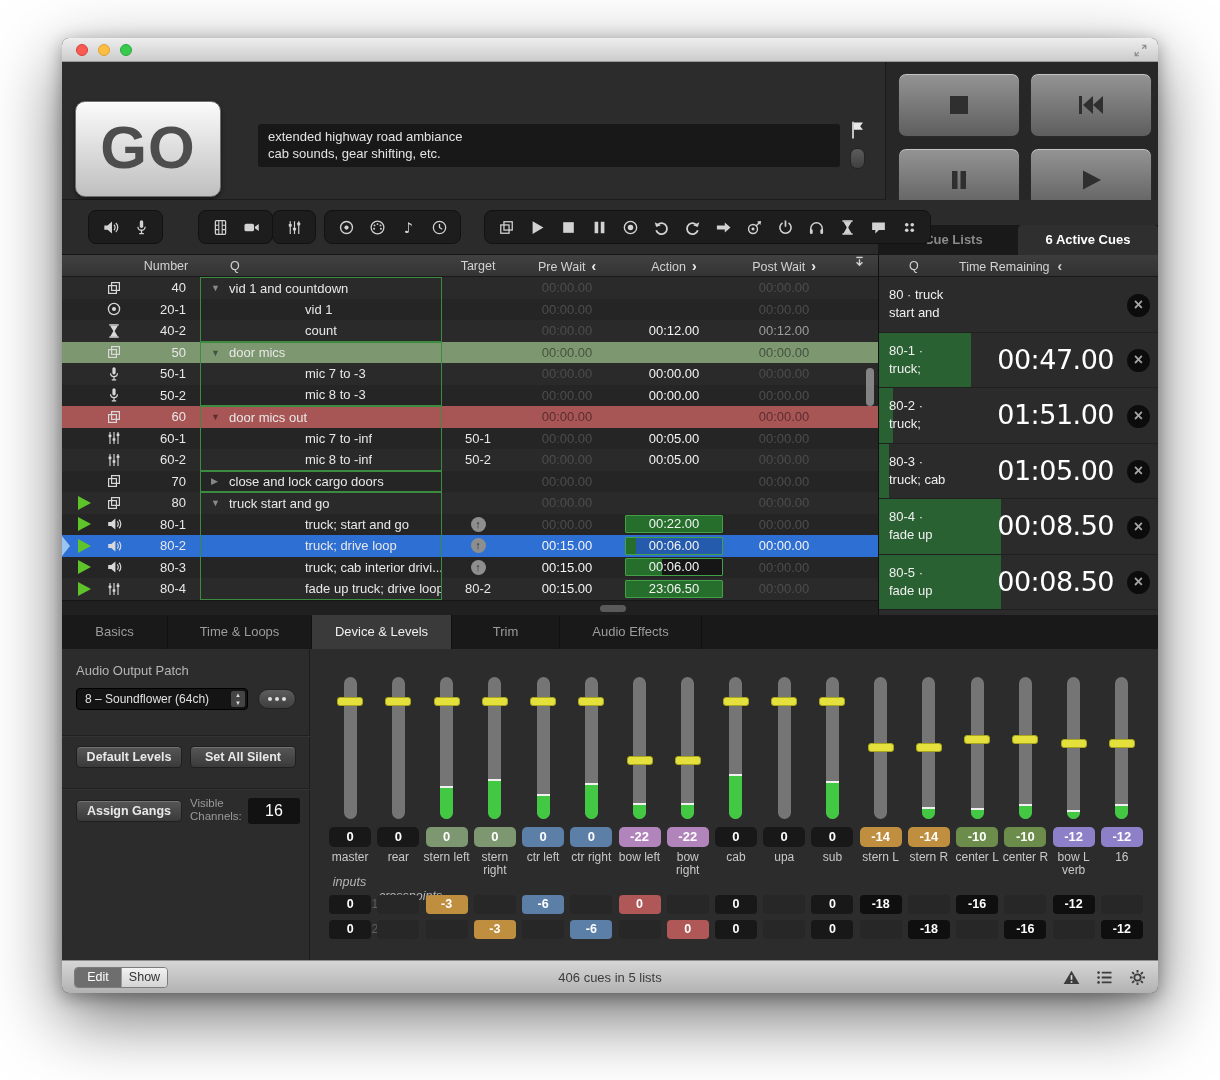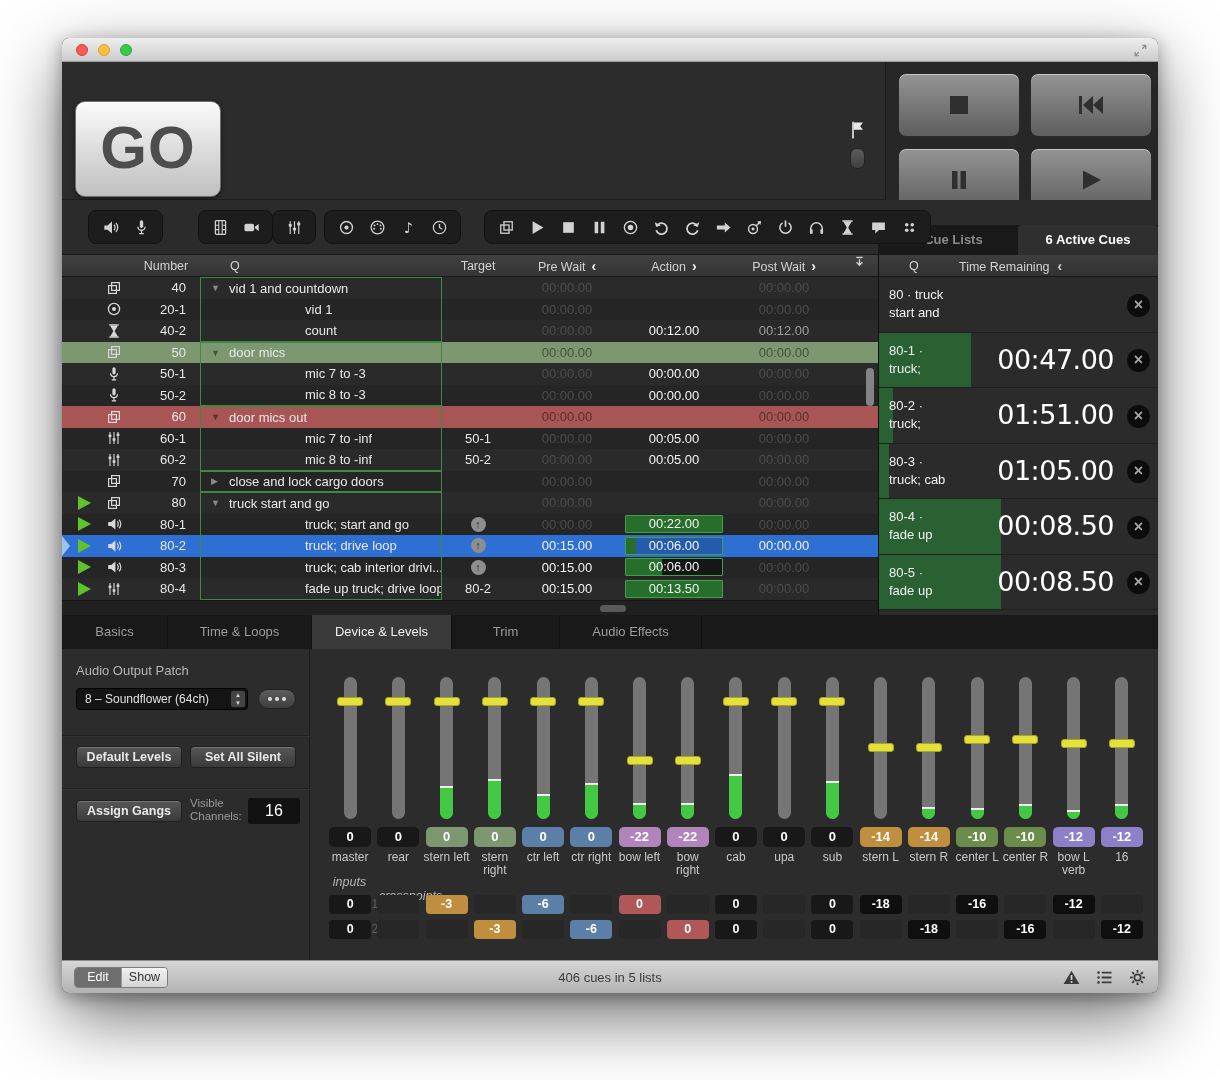--- a/index.html
+++ b/index.html
@@ -196,20 +196,24 @@
       <span class="tl r"></span>
       <span class="tl y"></span>
       <span class="tl g"></span>
       <span class="resize-ic" id="resizeIcon"><svg width="15" height="15" viewBox="0 0 16 16">
             <path d="M9.6 2.4h4v4M13.4 2.6L9.9 6.1M6.4 13.6h-4v-4M2.6 13.4l3.5-3.5" stroke="#8a8a8a" stroke-width="1.3" fill="none"></path>
           </svg></span>
     </div>
 
     <div class="topbar">
       <div class="go-btn">GO</div>
+      <div class="notes">
+        <div>extended highway road ambiance</div>
+        <div>cab sounds, gear shifting, etc.</div>
+      </div>
       <span class="flag-wrap" id="flagIcon"><svg width="20" height="20" viewBox="0 0 16 16">
             <path d="M4 1.4v13.4" stroke="#e8e8e8" stroke-width="1.3"></path>
             <path d="M4.6 2h7.4L9.7 4.9l2.3 2.9H4.6z" fill="#e8e8e8"></path>
           </svg></span>
       <span class="flag-pill"></span>
       <div class="transport" id="transport">
           <div class="t-btn" style="left:12px; top:11px">
             <svg width="28" height="22" viewBox="0 0 28 22">
               <rect x="5" y="2" width="18" height="18" fill="#2f2f2f"></rect>
             </svg>
@@ -764,21 +768,21 @@
             </div>
             <div class="rc num">80-4</div>
             <div class="rc qcell gb  gb-bot">
               <span class="q-name q-child">fade up truck; drive loop</span>
             </div>
             <div class="rc target">
               <span>80-2</span>
             </div>
             <div class="rc pre t-bright">00:15.00</div>
             <div class="rc act">
-              <div class="act-box"><div class="fill" style="width:100%"></div><span class="txt t-bright">00:13.50</span></div>
+              <div class="act-box"><div class="fill" style="width:100%"></div><span class="txt t-bright">23:06.50</span></div>
             </div>
             <div class="rc post t-dim">00:00.00</div>
             <div class="rc corner"></div>
           </div>
         </div>
       <div class="vscroll"></div>
       <div class="hscroll">
           <div class="hthumb"></div>
         </div>
     </div>

